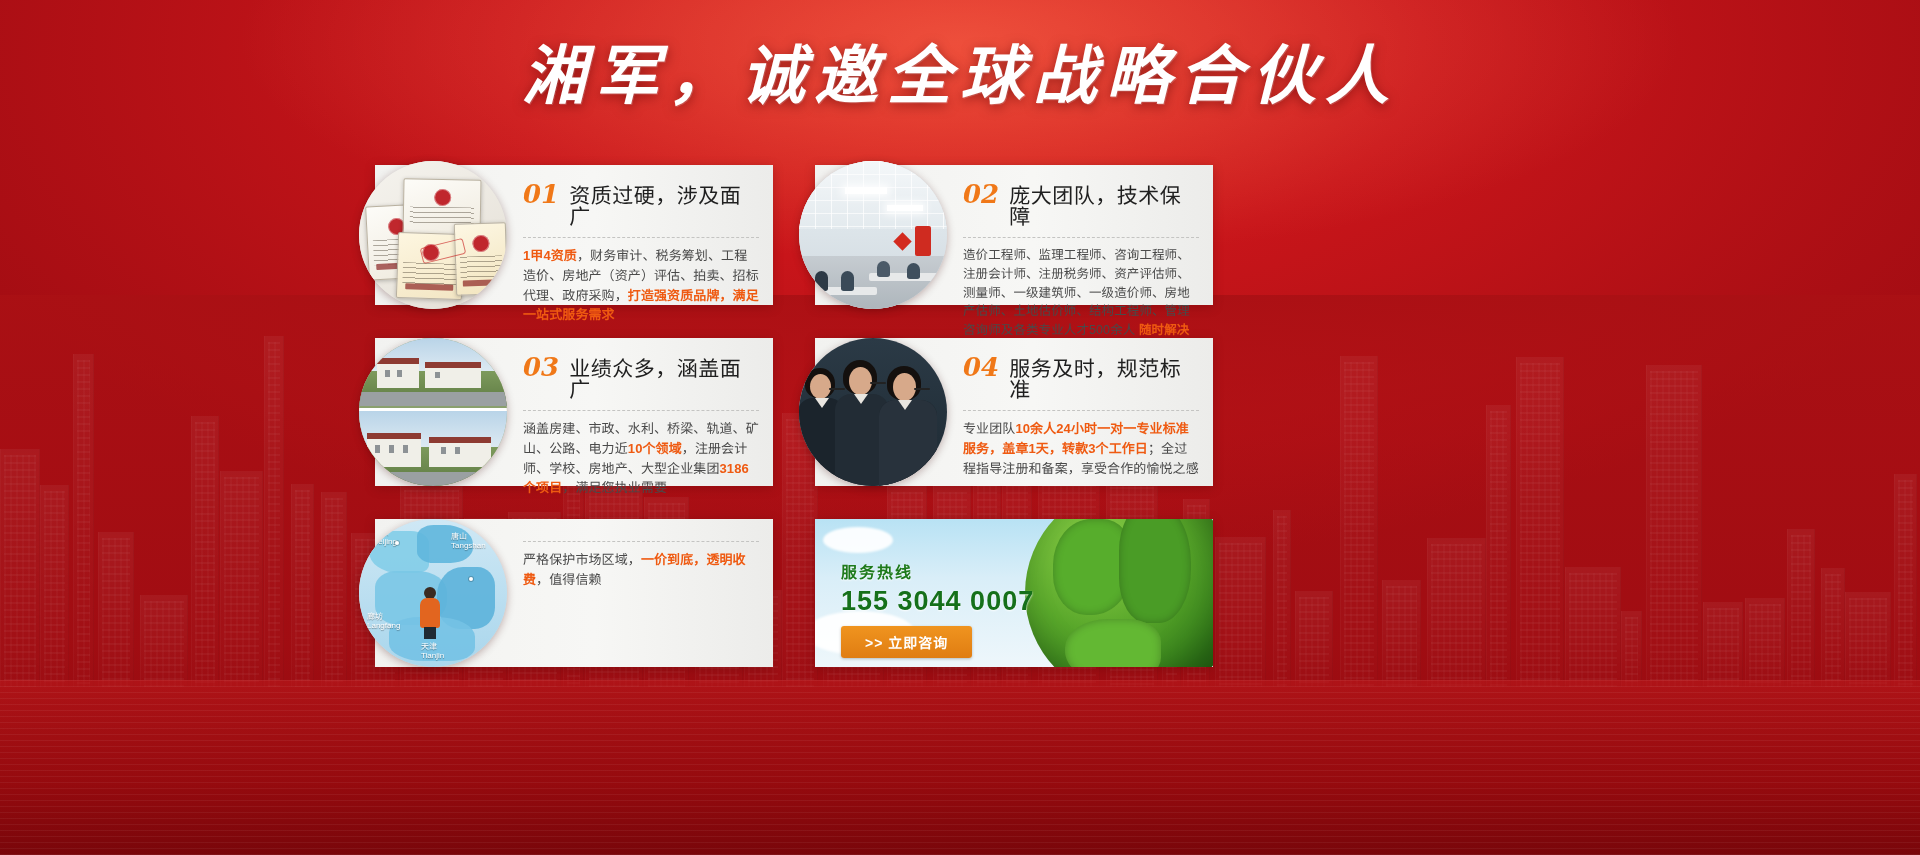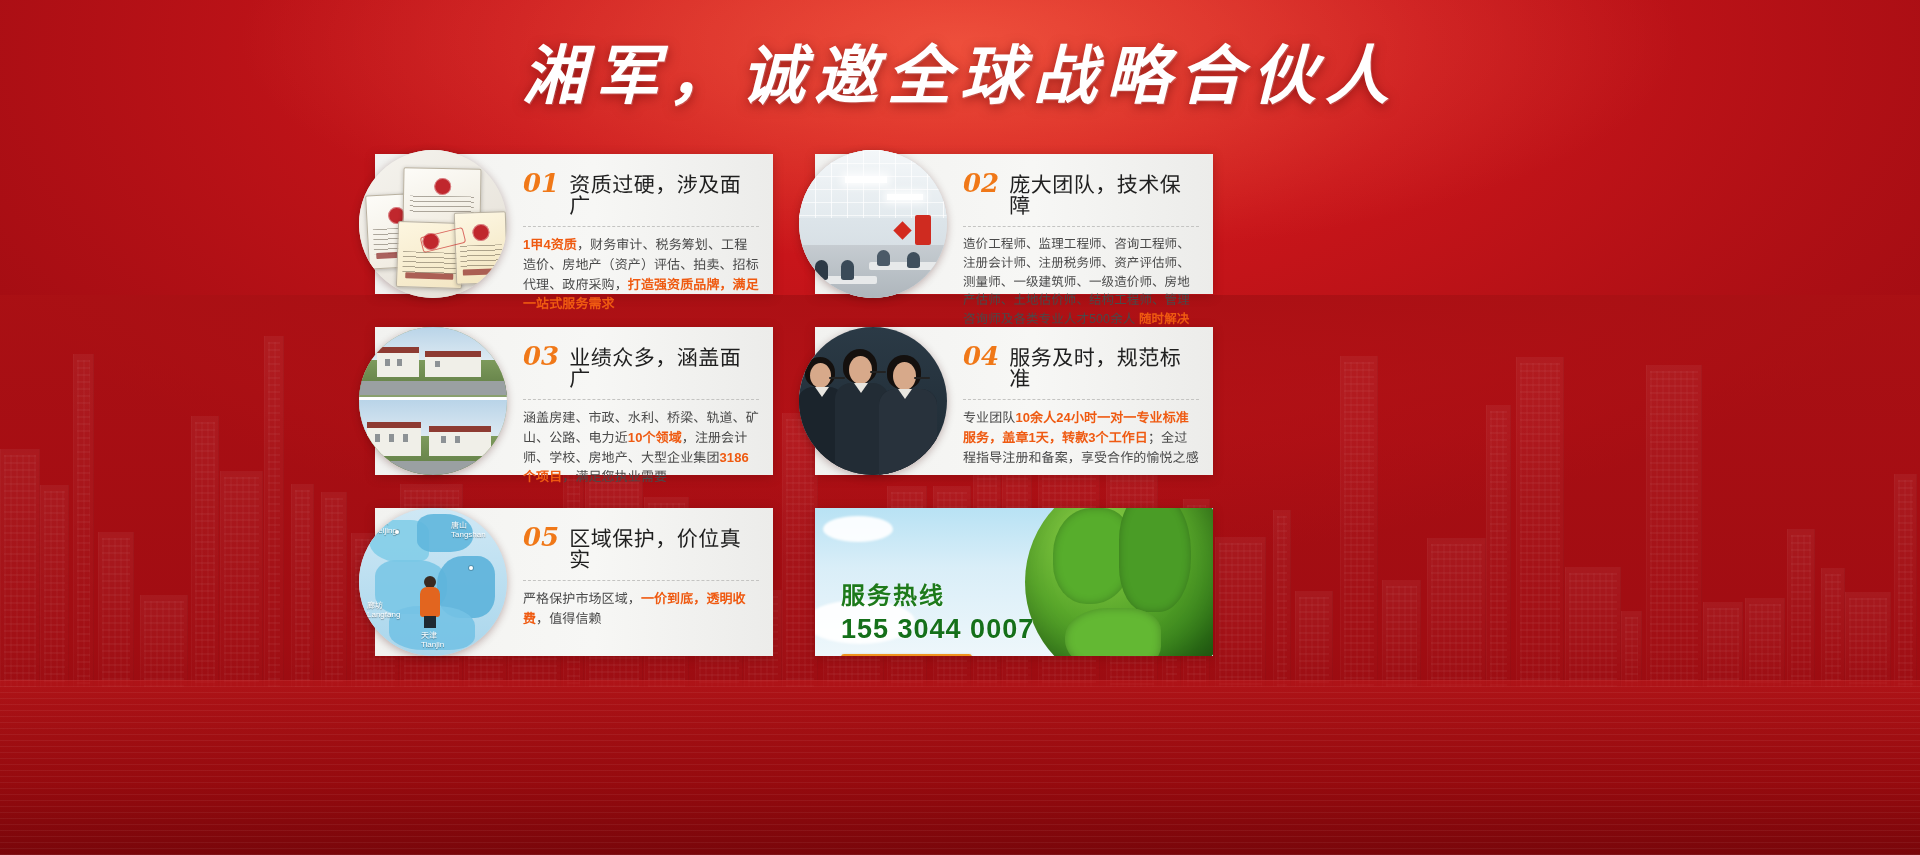--- a/index.html
+++ b/index.html
@@ -94,21 +94,21 @@
     border-radius: 50%; background: rgba(255,255,255,.8);
   }
   .sub-line.left::after { right: -3px; }
   .sub-line.right::after { left: -3px; }
   .sub-title {
     color: #fff; font-size: 23px; font-weight: bold; letter-spacing: 2px;
     text-shadow: 0 2px 6px rgba(100,0,0,.5);
   }
 
   
-  .cards { position: absolute; left: 375px; top: 154px; width: 1175px; }
+  .cards { position: absolute; left: 375px; top: 165px; width: 1175px; }
   .row { display: flex; gap: 42px; margin-bottom: 33px; }
   .card {
     position: relative;
     width: 398px; height: 140px;
     background: linear-gradient(to right, #f2f2f0 0%, #f7f7f5 55%, #ececea 100%);
     box-shadow: 0 2px 10px rgba(80,0,0,.28);
   }
   .card.tall { height: 148px; }
   .card-inner {
     position: absolute;
@@ -258,23 +258,22 @@
     position: absolute; border-radius: 48% 38% 52% 42%;
     background: #3f8f20;
     box-shadow: inset 0 0 8px rgba(0,0,0,.25);
   }
   .cn1 { left: 28px; top: 34px; width: 80px; height: 96px; background:#57ad2c; }
   .cn2 { left: 94px; top: 18px; width: 72px; height: 120px; background:#4a9c26; border-radius: 40% 50% 45% 38%; }
   .cn3 { left: 40px; top: 134px; width: 96px; height: 64px; background:#63b833; border-radius: 45% 35% 40% 50%; }
   .cloud { position: absolute; border-radius: 50%; background: rgba(255,255,255,.92); filter: blur(1px); }
   .hot-text { position: absolute; left: 26px; top: 40px; z-index: 3; }
   .hot-title {
-    color: #1d7a1b; font-size: 24px; font-weight: bold; letter-spacing: 2px;
+    color: #1d7a1b; font-size: 16px; font-weight: bold; letter-spacing: 2px;
     text-shadow: 0 1px 2px rgba(255,255,255,.9);
-    margin-top: 28px;
   }
   .hot-num {
     color: #15701a; font-size: 27px; font-weight: bold; letter-spacing: 1px;
     margin-top: 3px;
     font-family: "Liberation Sans", "DejaVu Sans", sans-serif;
     text-shadow: 0 1px 2px rgba(255,255,255,.9);
   }
   .hot-btn {
     display: inline-block;
     margin-top: 9px; padding: 6px 24px;
@@ -514,24 +513,20 @@
             <div class="dot" style="left:36px;top:22px;"></div>
             <div class="dot" style="left:110px;top:58px;"></div>
             <div class="figure">
               <span class="fh"></span>
                 <span class="fb"></span>
                 <span class="fl"></span>
             </div>
           </div>
         </div>
         <div class="card-inner">
-          <div class="card-head">
-            <span class="card-num">05</span>
-            <span class="card-title">区域保护，价位真实</span>
-          </div>
           <div class="divider"></div>
           <div class="card-body"><span>严格保护市场区域，</span><span class="hl">一价到底，透明收费</span><span>，值得信赖</span></div>
         </div>
       </div>
 
       <div class="hotline">
         <div class="globe">
           <div class="continent cn1"></div>
           <div class="continent cn2"></div>
           <div class="continent cn3"></div>

